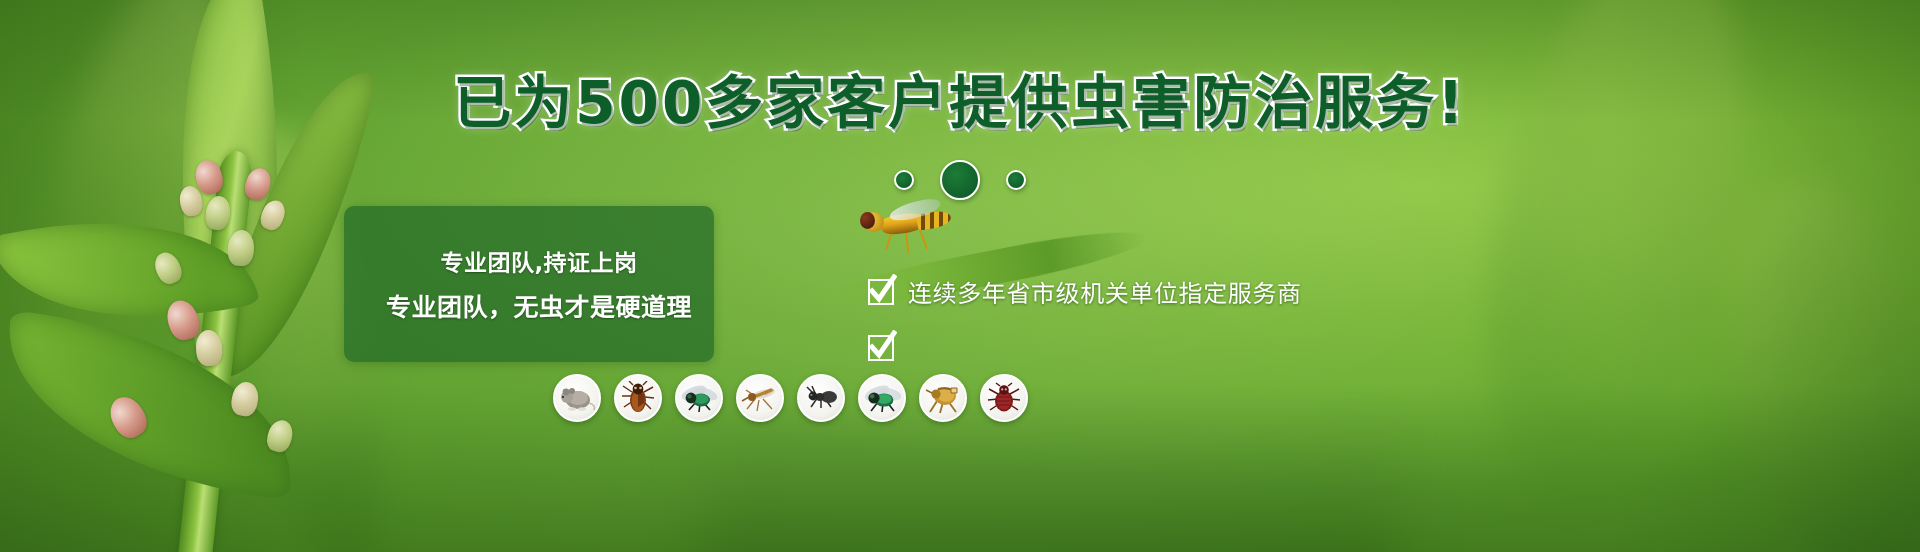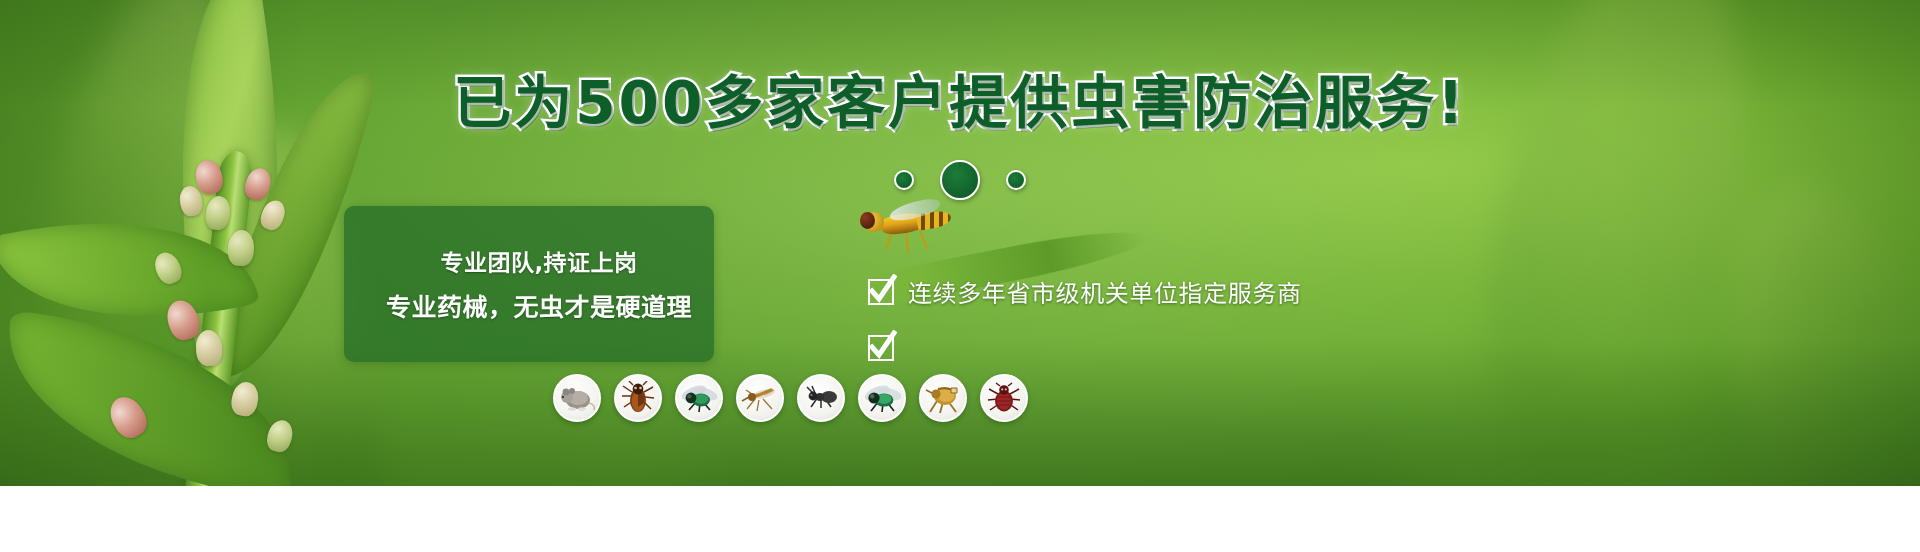--- a/index.html
+++ b/index.html
@@ -6,21 +6,21 @@
   html, body {
     margin: 0;
     padding: 0;
     background: #ffffff;
   }
   * { box-sizing: border-box; }
 
   .banner {
     position: relative;
     width: 1920px;
-    height: 486px;
+    height: 552px;
     overflow: hidden;
     font-family: "Liberation Sans", "DejaVu Sans", sans-serif;
     background: #4d7c0f;
   }
 
   
   .bg-base {
     position: absolute;
     inset: 0;
     background:
@@ -340,21 +340,21 @@
   </div>
 
   <div class="dots">
     <span class="dot dot-sm"></span>
     <span class="dot dot-lg"></span>
     <span class="dot dot-sm"></span>
   </div>
 
   <div class="panel">
     <div class="panel-line l1">专业团队,持证上岗</div>
-    <div class="panel-line l2">专业药械，无虫才是硬道理</div>
+    <div class="panel-line l2">专业团队，无虫才是硬道理</div>
   </div>
 
   <div class="checklist">
     <div class="check-row">
       <span class="check-box">
         <span class="sq"></span>
         <svg width="30" height="32" viewBox="0 0 30 32" fill="none" aria-hidden="true">
           <path d="M5 17 L12 25 L27 3" stroke="#ffffff" stroke-width="5" stroke-linecap="square" stroke-linejoin="miter"></path>
         </svg>
       </span>

